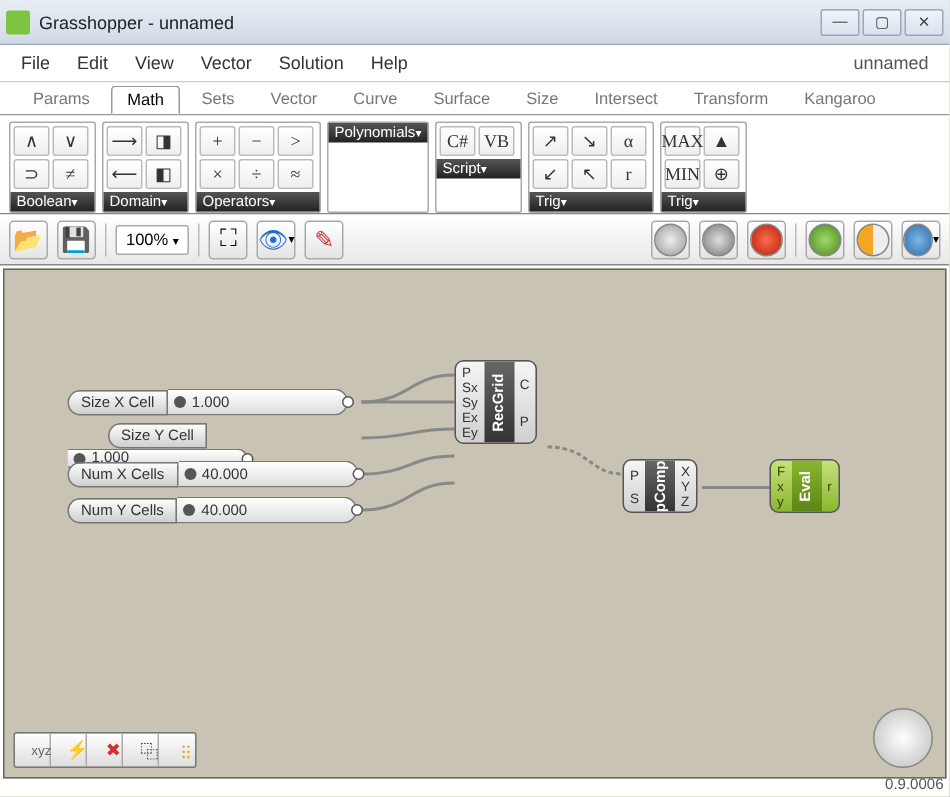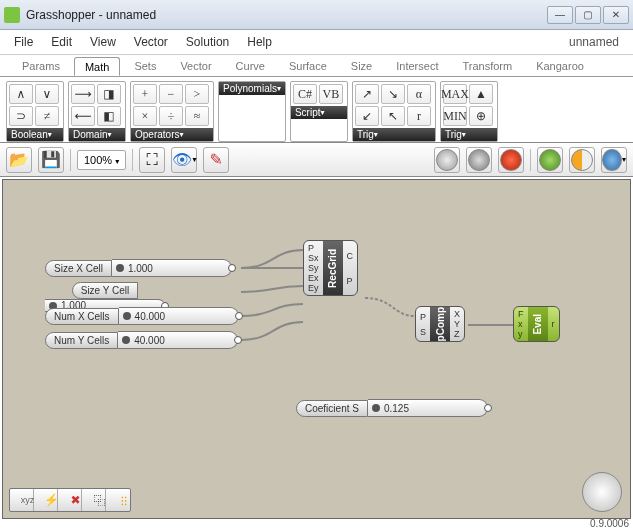--- a/index.html
+++ b/index.html
@@ -283,28 +283,20 @@
       </div>
     </div>
     <div class="slider" style="top: 150px; left: 42px;">
       <div class="slider-label">Num Y Cells</div>
       <div class="slider-track">
         <div class="slider-dot"></div>
         <span class="slider-val">40.000</span>
         <div class="slider-out"></div>
       </div>
     </div>
-    <div class="slider" style="top: 218px; left: 293px;">
-      <div class="slider-label">Coeficient S</div>
-      <div class="slider-track">
-        <div class="slider-dot"></div>
-        <span class="slider-val">0.125</span>
-        <div class="slider-out"></div>
-      </div>
-    </div>
     <div class="comp " style="top: 60px; left: 300px;">
       <div class="ports">
         <div>P</div>
         <div>Sx</div>
         <div>Sy</div>
         <div>Ex</div>
         <div>Ey</div>
       </div>
       <div class="body">
         <span>RecGrid</span>

